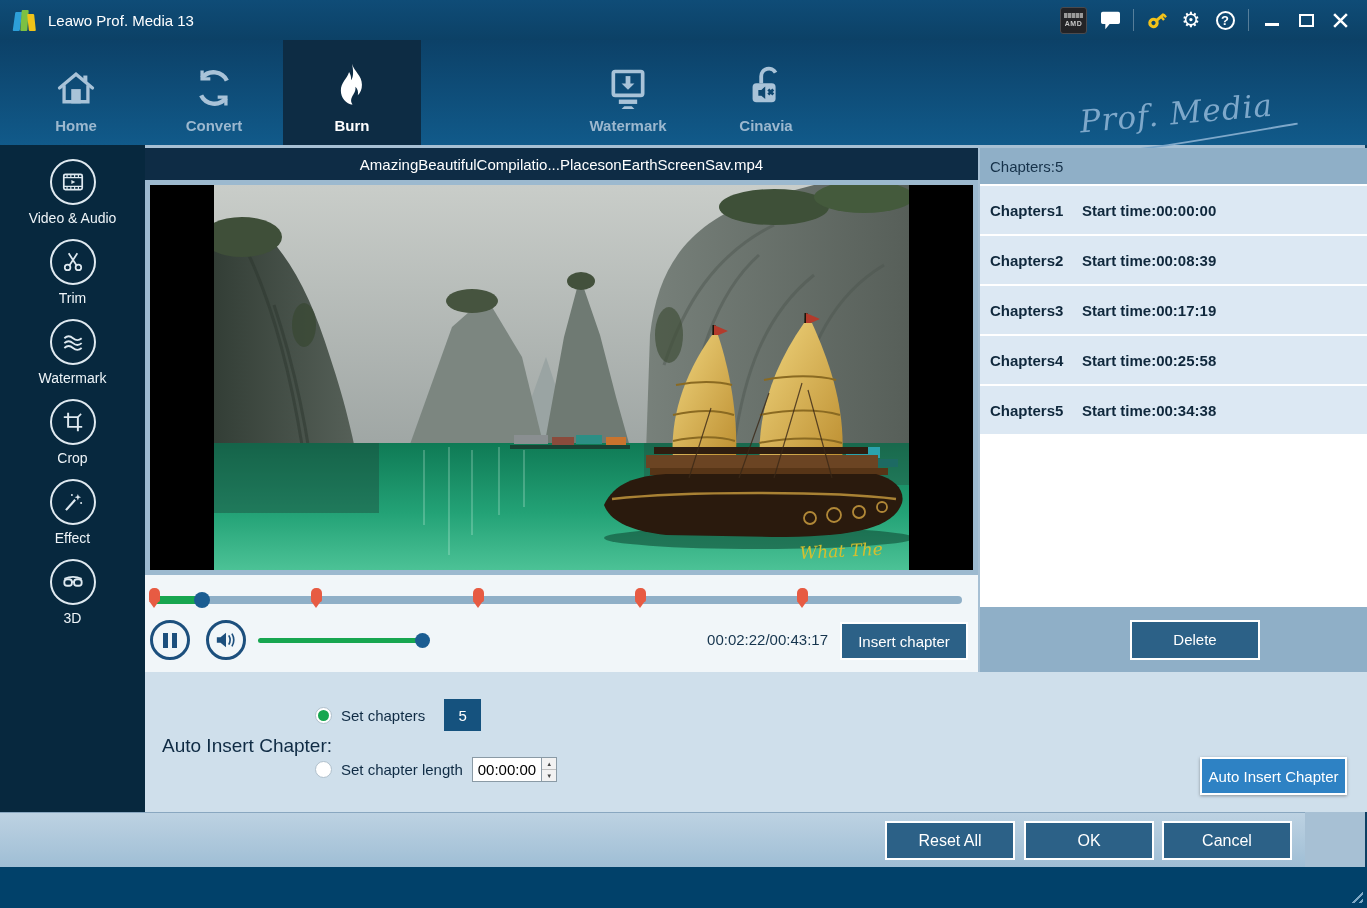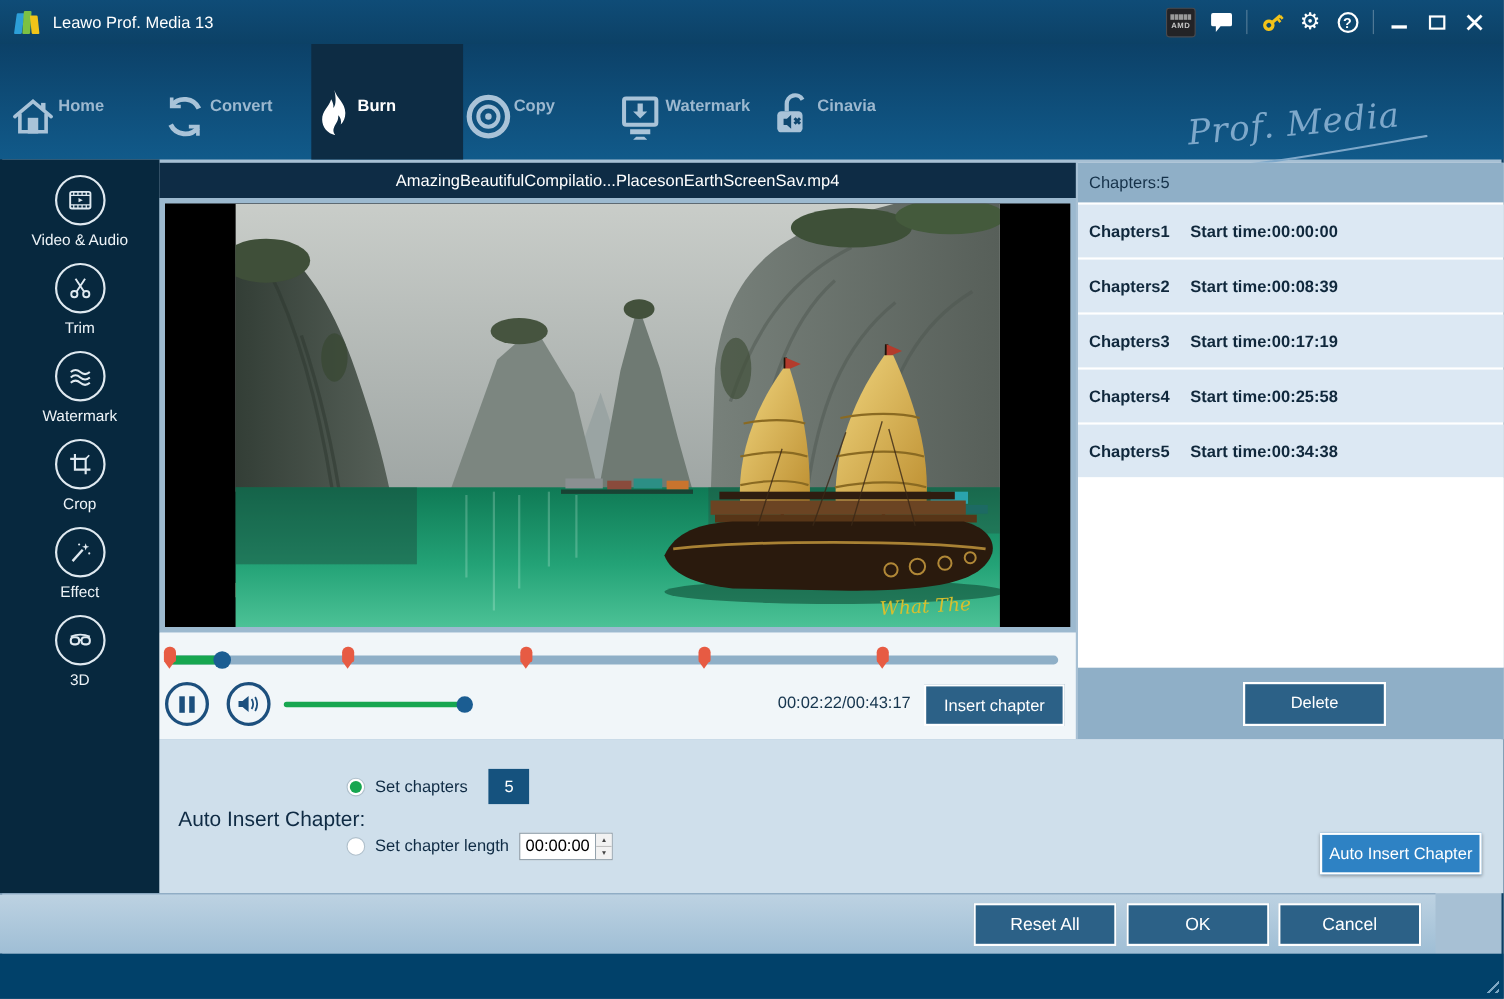--- a/index.html
+++ b/index.html
@@ -26,21 +26,21 @@
   .tb-divider { width:1px; height:22px; background:rgba(255,255,255,.3); }
   .tb-btn { width:22px; height:22px; display:flex; align-items:center; justify-content:center; cursor:pointer;}
   .gear-glyph { color:#fff; font-size:21px; line-height:22px;}
   .help-circle { width:19px; height:19px; border:2px solid #fff; border-radius:50%; color:#fff;
     font-size:13px; font-weight:bold; display:flex; align-items:center; justify-content:center;}
   .min-line { width:14px; height:3px; background:#fff; margin-top:8px;}
   .max-box { width:15px; height:13px; border:2px solid #fff; }
   
   .nav { position:absolute; left:0; top:40px; width:1367px; height:105px;
     background:linear-gradient(180deg,#0c4168,#115a8a); }
-  .nav-tab { position:absolute; top:0; height:105px; width:138px; display:flex; flex-direction:row;
+  .nav-tab { position:absolute; top:0; height:105px; width:138px; display:flex; flex-direction:column;
     align-items:center; color:#9cb8cf; cursor:pointer;}
   .nav-tab.active { background:#0d2c44; color:#fff; }
   .nav-icon { height:60px; margin-top:10px; display:flex; align-items:flex-end; justify-content:center;}
   .nav-label { font-size:15px; font-weight:bold; margin-top:7px; }
   .brand { position:absolute; right:55px; top:55px; width:270px; text-align:center;
     color:#7ea8ca; font-family:"DejaVu Serif", serif; font-style:italic; font-size:31px;
     transform:rotate(-5deg); letter-spacing:1px;}
   .brand svg { display:block; margin:2px auto 0; }
   
   .sidebar { position:absolute; left:0; top:145px; width:145px; height:667px; background:#07283e; padding-top:7px;}
@@ -192,30 +192,20 @@
     <span class="nav-label">Convert</span>
   </div>
   <div class="nav-tab active" style="left:283px">
     <span class="nav-icon">
       <svg width="42" height="48" viewBox="0 0 24 28" fill="#fff">
         <path d="M12 1c1.2 4.5 5.8 6.8 5.8 12.2 0 2.6-.9 4.7-2.4 6.2.4-2.2-.1-3.8-1.4-5 .3 2.8-1.1 4-2 6-1 2.1-.4 3.4.5 4.6-4.1-.8-7-4.2-7-8.3 0-4.8 3.6-6.6 4.8-10.8.9 1.7 1.4 3 1.1 4.7 1.8-1.9 1.3-6.3.6-9.6z"></path>
         <path d="M12.5 22.5c.2 1.7-.2 2.9-1 4.2 2-.3 3.3-1.5 3.6-3.2-.9.1-1.8-.3-2.6-1z" fill="#0d2c44"></path>
       </svg>
       </span>
     <span class="nav-label">Burn</span>
-  </div>
-  <div class="nav-tab" style="left:421px">
-    <span class="nav-icon">
-      <svg width="46" height="44" viewBox="0 0 24 24" fill="none" stroke="#a9c3d8">
-        <circle cx="12" cy="12" r="9.5" stroke-width="2.6"></circle>
-          <circle cx="12" cy="12" r="5" stroke-width="2"></circle>
-          <circle cx="12" cy="12" r="1.6" fill="#a9c3d8" stroke="none"></circle>
-      </svg>
-      </span>
-    <span class="nav-label">Copy</span>
   </div>
   <div class="nav-tab" style="left:559px">
     <span class="nav-icon">
       <svg width="46" height="44" viewBox="0 0 24 24" fill="none" stroke="#a9c3d8" stroke-width="2">
         <rect x="4" y="3" width="16" height="13" rx="1"></rect>
         <path d="M12 5.5v6" stroke-width="2.6"></path>
           <path d="M8.5 9.5 12 13l3.5-3.5" fill="#a9c3d8" stroke="none"></path>
         <path d="M7 19.5h10" stroke-width="2.4"></path>
           <path d="M10 22h4l1.5 1.5h-7z" fill="#a9c3d8" stroke="none"></path>
       </svg>

